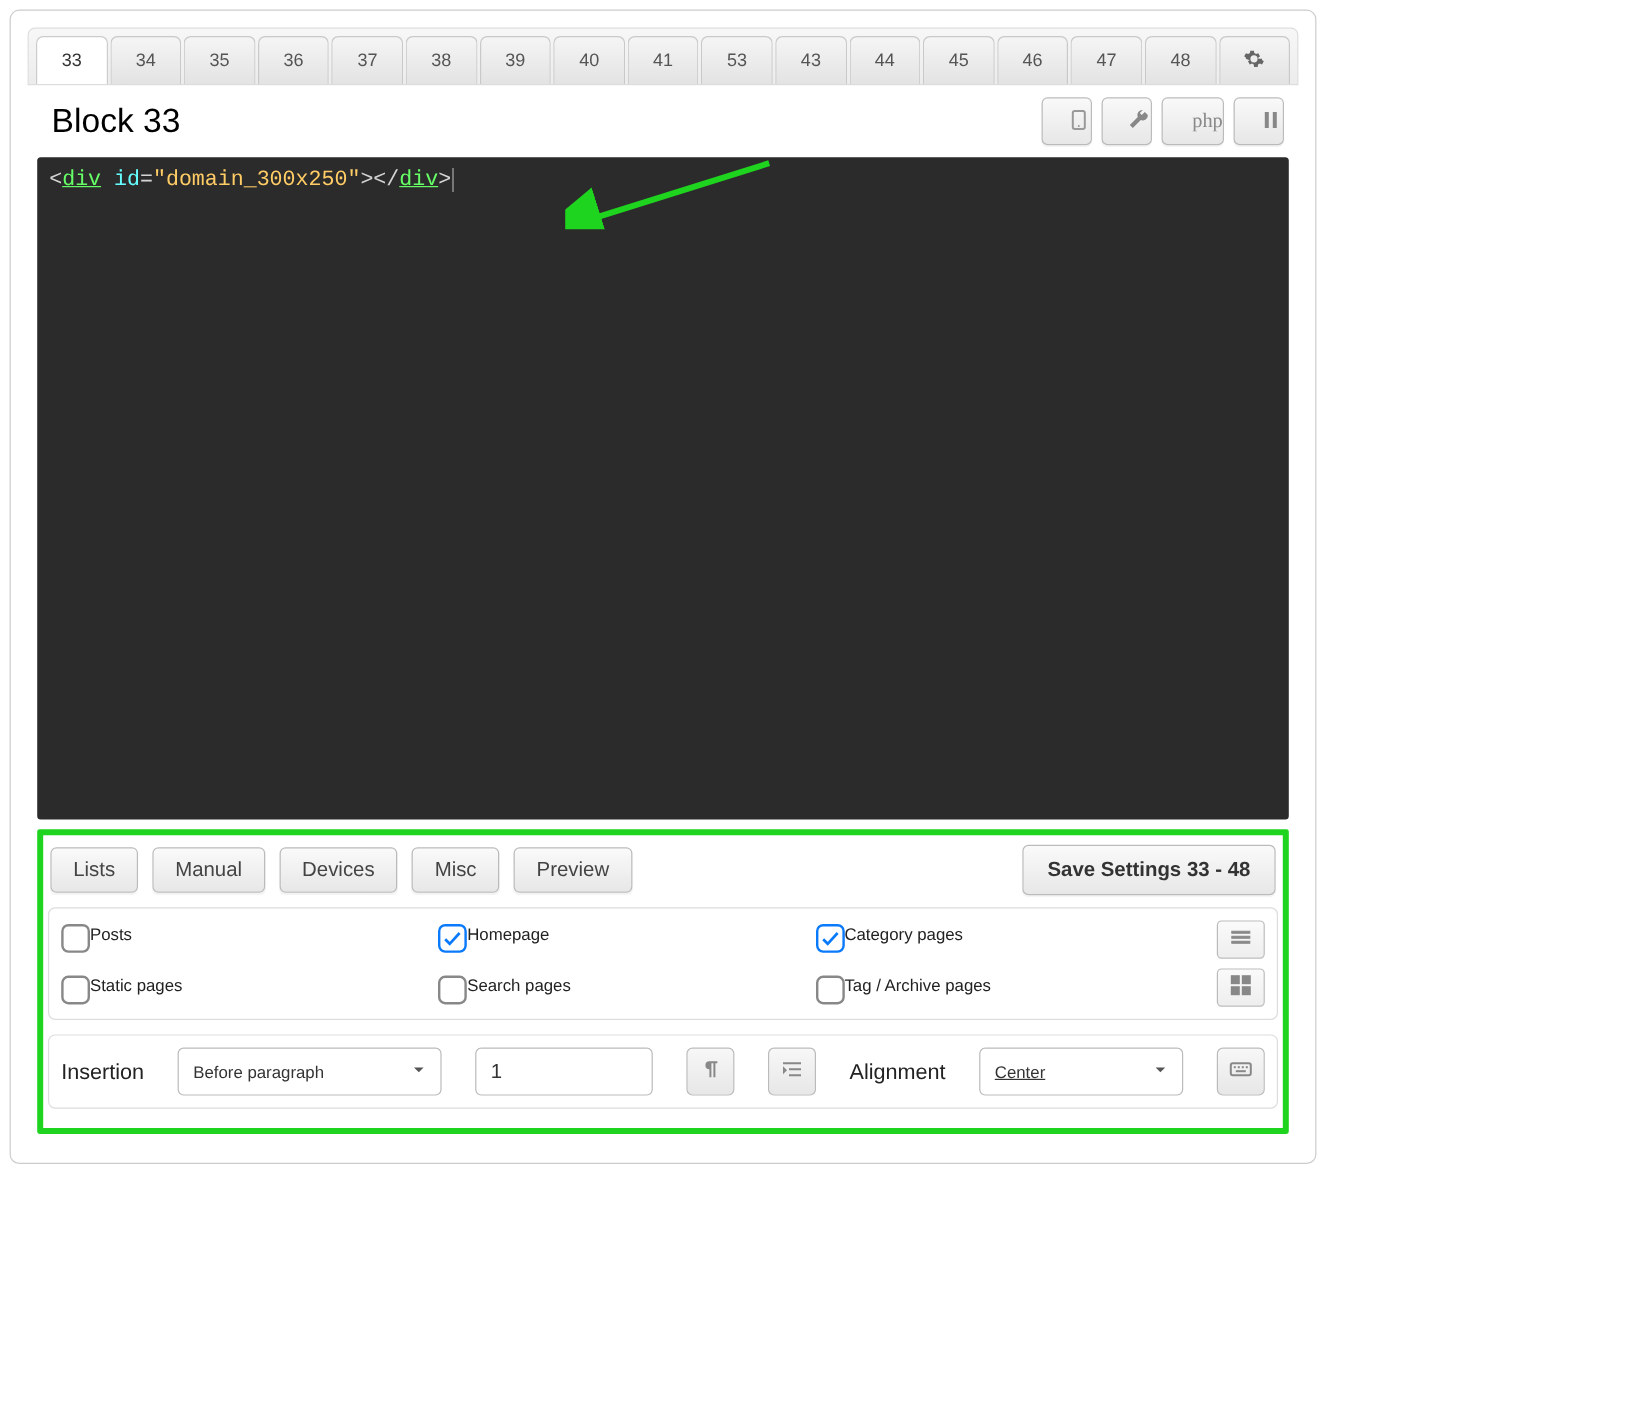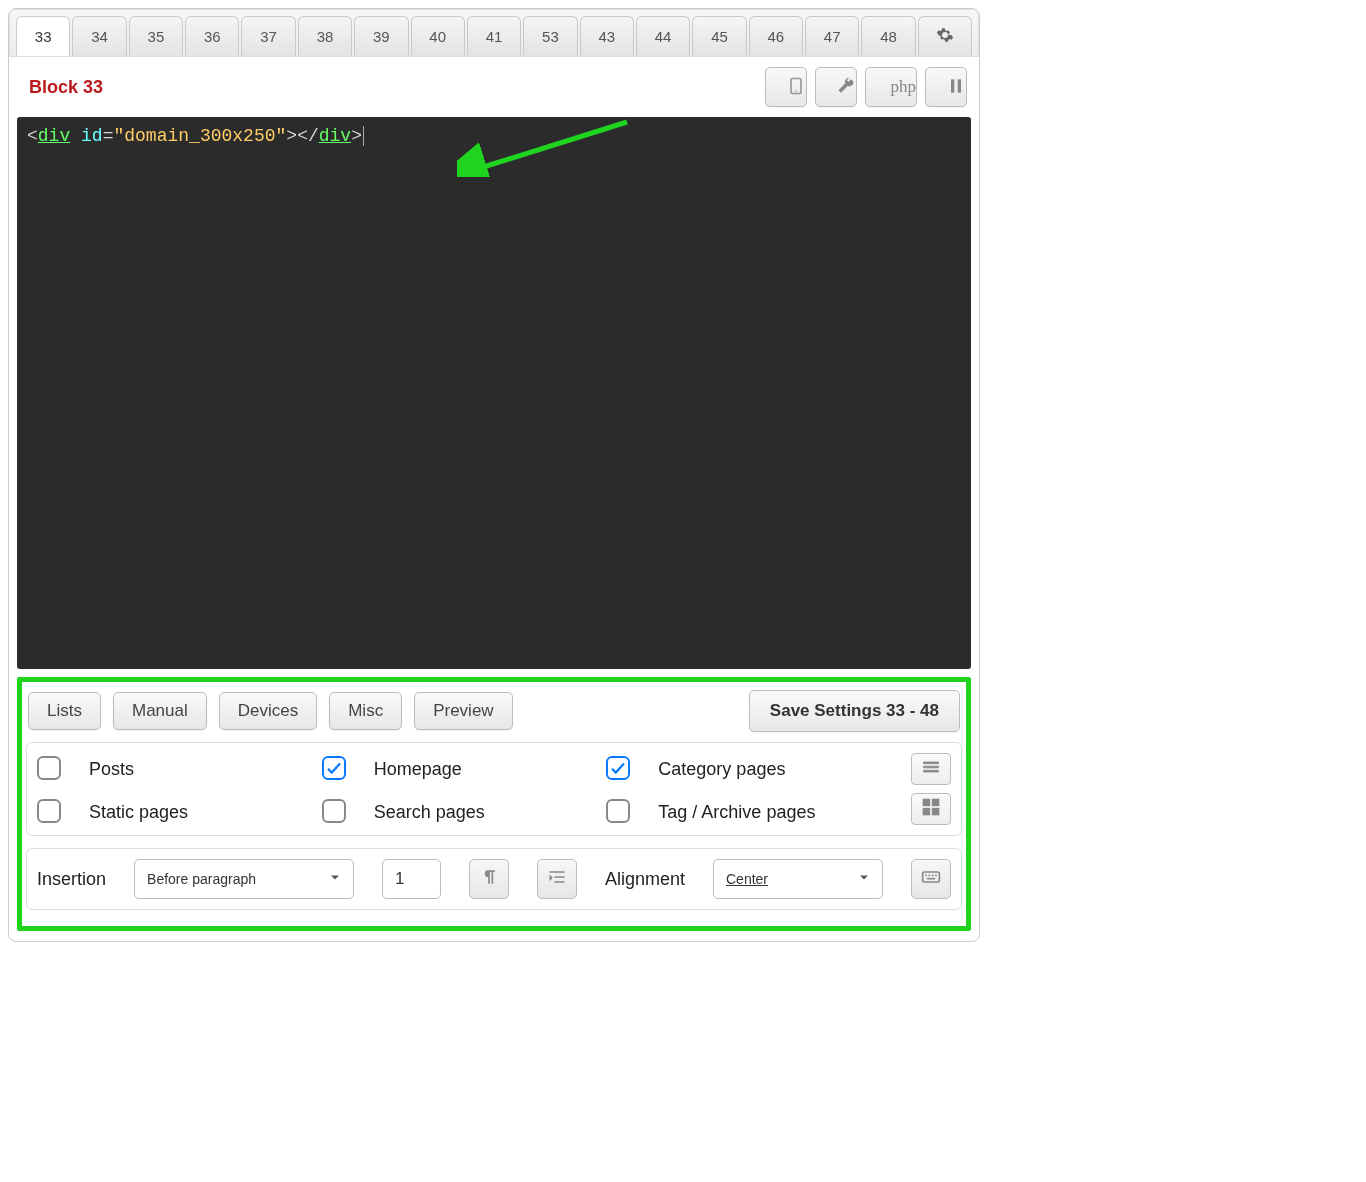--- a/index.html
+++ b/index.html
@@ -5,26 +5,26 @@
   * { box-sizing: border-box; }
   body {
     margin: 0;
     padding: 0;
     font-family: -apple-system, BlinkMacSystemFont, "Segoe UI", Arial, sans-serif;
     background: #fff;
     color: #333;
     font-size: 16px;
   }
   .outer-panel {
-    width: 972px;
+    width: 1089px;
     margin: 8px;
     border: 1px solid #ccc;
     border-radius: 8px;
     background: #fff;
-    padding: 0;
+    padding: 14px;
   }
 
   
   .tab-bar {
     display: flex;
     gap: 2px;
     padding: 6px 6px 0 6px;
     background: linear-gradient(#f7f7f7,#ececec);
     border: 1px solid #ddd;
     border-radius: 6px 6px 0 0;
@@ -55,23 +55,23 @@
   .tab.gear svg { width: 18px; height: 18px; fill:#666; }
 
   
   .header-row {
     display: flex;
     align-items: center;
     justify-content: space-between;
     padding: 10px 12px 10px 20px;
   }
   .block-title {
-    font-size: 18px;
-    font-weight: 700;
-    color: #b91c1c;
+    font-size: 28px;
+    font-weight: 400;
+    color: #000000;
   }
   .header-tools { display:flex; gap:8px; }
   .tool-btn {
     width: 42px;
     height: 40px;
     border: 1px solid #bbb;
     border-radius: 5px;
     background: linear-gradient(#f9f9f9,#e7e7e7);
     display:flex;
     align-items:center;
@@ -154,21 +154,21 @@
     background:#fff;
     padding:10px 10px;
     margin-bottom:12px;
   }
   .check-grid {
     display:grid;
     grid-template-columns: 1fr 1fr 1fr 60px;
     row-gap: 14px;
     align-items:center;
   }
-  .check-item { display:flex; align-items:flex-end; gap:28px; font-size:18px; color:#222; }
+  .check-item { display:flex; align-items:flex-start; gap:0; font-size:14px; color:#222; }
   .cbox {
     width:24px; height:24px;
     border:2px solid #888;
     border-radius:6px;
     display:flex; align-items:center; justify-content:center;
     background:#fff;
     cursor:pointer;
   }
   .cbox.checked {
     border-color:#0a7afc;

